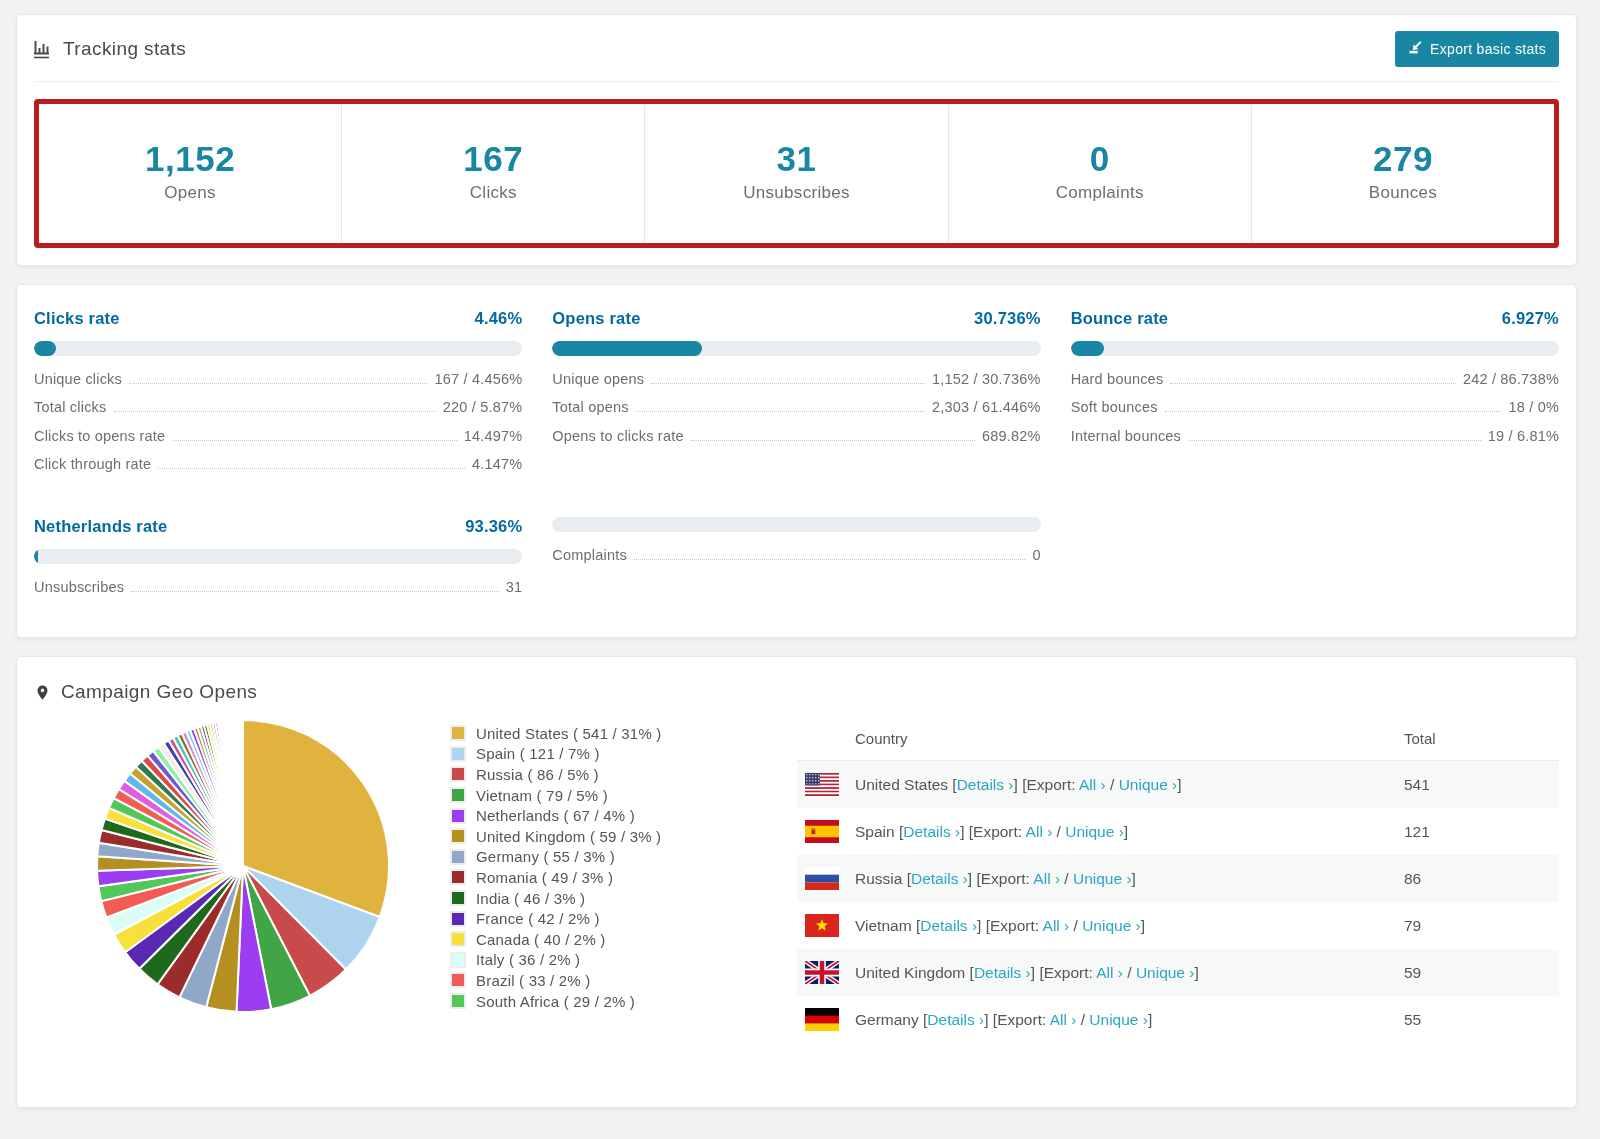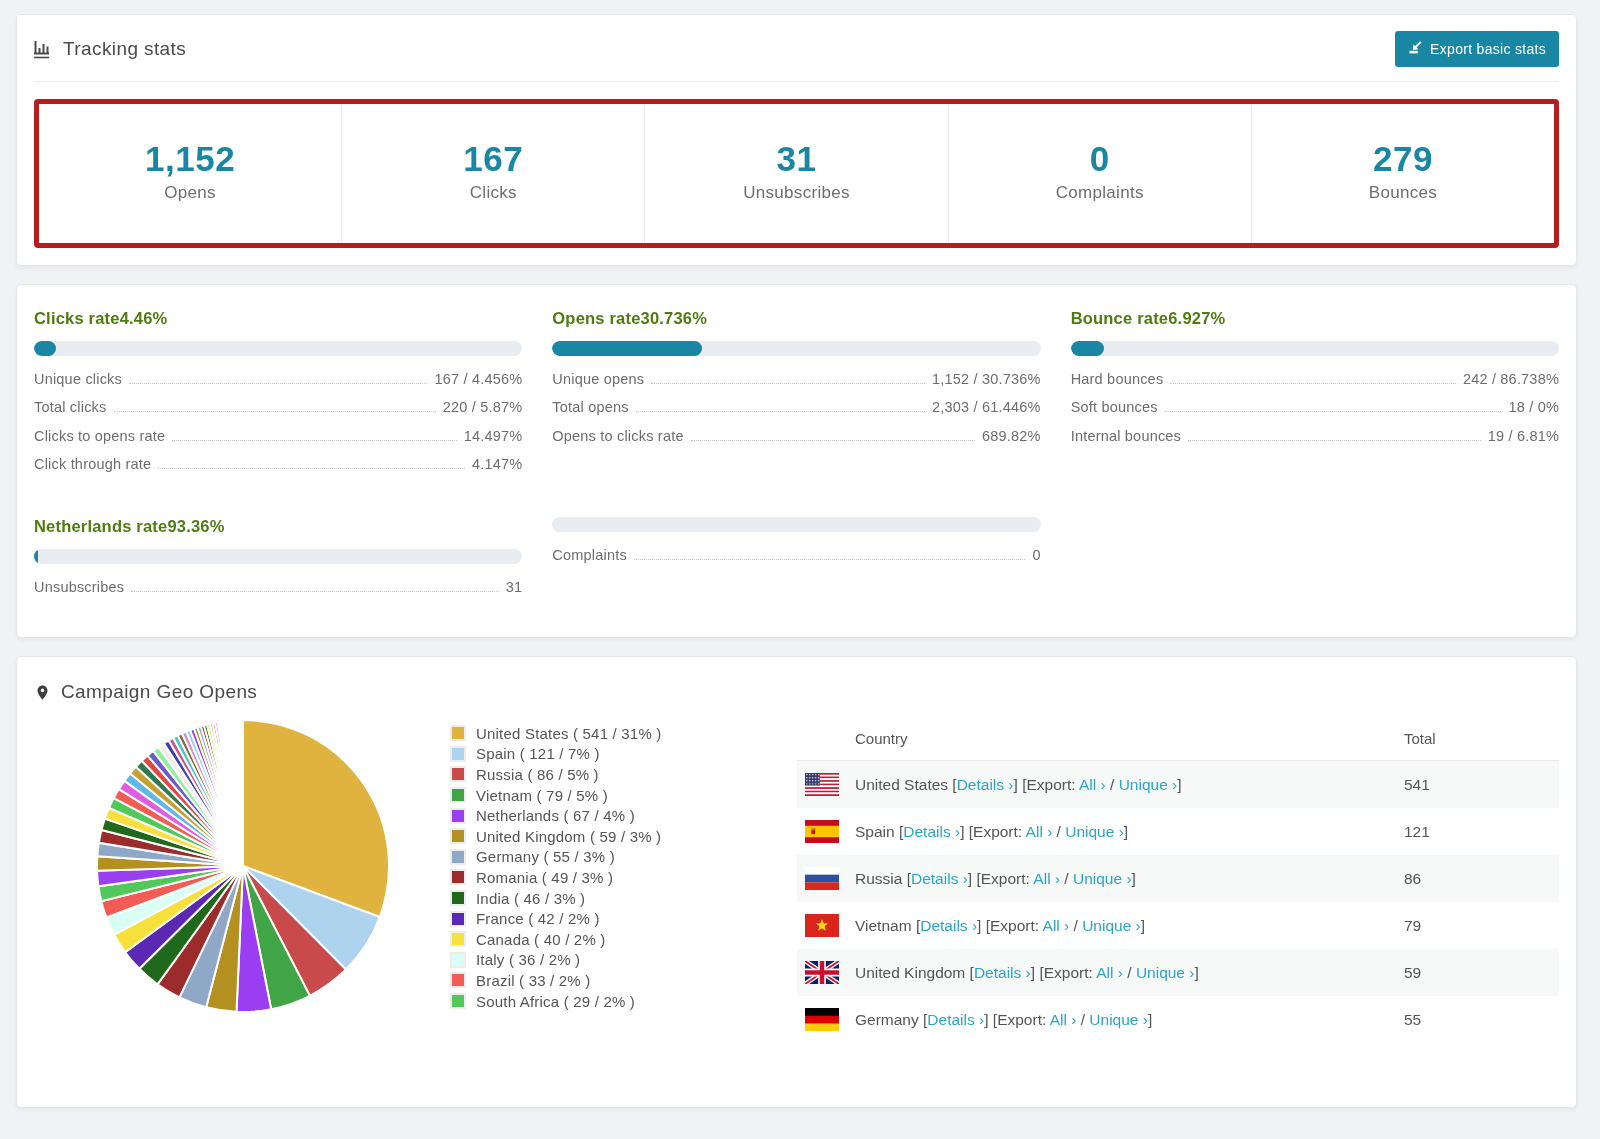--- a/index.html
+++ b/index.html
@@ -22,22 +22,22 @@
   .stats-box { margin:17px; border:5px solid #b91c1c; border-radius:4px; display:flex; }
   .stat-cell { flex:1; display:flex; flex-direction:column; align-items:center;
                justify-content:center; padding:36px 0 40px; }
   .stat-cell + .stat-cell { border-left:1px solid #e6e7e9; }
   .stat-value { color:#1987a3; font-size:35px; font-weight:700; letter-spacing:.5px; line-height:1.1; }
   .stat-label { color:#6e6e6e; font-size:17px; margin-top:4px; letter-spacing:.3px;text-align:right; }
 
   
   .rates-card { padding:24px 17px 30px; }
   .rates-grid { display:grid; grid-template-columns:repeat(3,1fr); column-gap:30px; row-gap:32px; }
-  .rate-head { display:flex; justify-content:flex-start; align-items:baseline;
-               font-size:16.5px; font-weight:700; color:#4d7c0f; letter-spacing:.2px; margin-bottom:13px; }
+  .rate-head { display:flex; justify-content:space-between; align-items:baseline;
+               font-size:16.5px; font-weight:700; color:#0369a1; letter-spacing:.2px; margin-bottom:13px; }
   .bar-track { height:15px; background:#e9edf1; border-radius:8px; overflow:hidden; margin-bottom:15px; }
   .bar-fill { height:100%; background:#1987a3; border-radius:8px; }
   .detail-row { display:flex; align-items:baseline; font-size:14.5px; color:#6d6d6d;
                 height:28.5px; letter-spacing:.2px; }
   .leader { flex:1; border-bottom:1px dotted #c6c6c6; margin:0 7px 4px; }
 
   
   .geo-card { height:452px; overflow:hidden; padding:24px 17px 0; }
   .geo-body { display:flex; margin-top:14px; }
   .pie-wrap { margin-left:60px; width:298px; height:298px; flex:none; }

